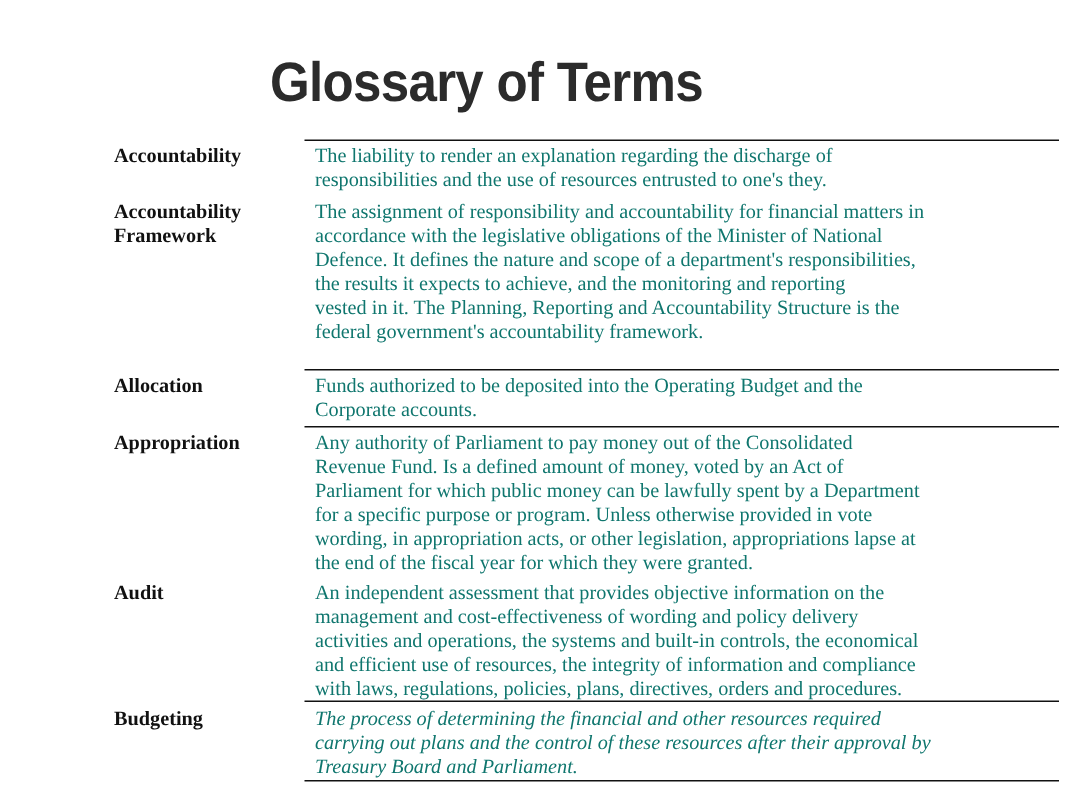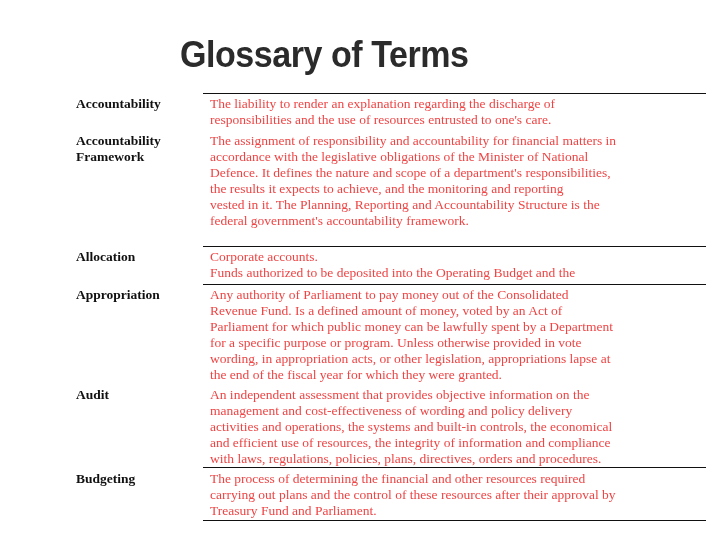--- a/index.html
+++ b/index.html
@@ -14,57 +14,57 @@
   .glossary { position: absolute; left: 0; top: 0; width: 720px; height: 540px; margin-left: 29px; }
   .rule { position: absolute; left: 174px; width: 503px; height: 0; border-top: 1.5px solid #111; }
   .term {
     position: absolute; left: 47px; width: 130px;
     font-family: "Liberation Serif", serif; font-weight: bold; font-size: 13.5px;
     line-height: 16px; color: #111;
   }
   .def {
     position: absolute; left: 181px; width: 500px;
     font-family: "Liberation Serif", serif; font-size: 13.5px;
-    line-height: 16px; color: #ef4444;
+    line-height: 16px; color: #0f766e;
   }
   .def span { display: block; white-space: nowrap; }
 </style>
 </head>
 <body>
 
 <h1 class="title">Glossary of Terms</h1>
 
 <div class="glossary">
   <div class="rule" style="top:93px;"></div>
 
   <div class="term" style="top:96px;">Accountability</div>
   <div class="def" style="top:96px;">
     <span>The liability to render an explanation regarding the discharge of</span>
-    <span>responsibilities and the use of resources entrusted to one's care.</span>
+    <span>responsibilities and the use of resources entrusted to one's they.</span>
   </div>
 
   <div class="term" style="top:133px;">
     <span style="display:block">Accountability</span>
     <span style="display:block">Framework</span>
   </div>
   <div class="def" style="top:133px;">
     <span>The assignment of responsibility and accountability for financial matters in</span>
     <span>accordance with the legislative obligations of the Minister of National</span>
     <span>Defence. It defines the nature and scope of a department's responsibilities,</span>
     <span>the results it expects to achieve, and the monitoring and reporting</span>
     <span>vested in it. The Planning, Reporting and Accountability Structure is the</span>
     <span>federal government's accountability framework.</span>
   </div>
 
   <div class="rule" style="top:246px;"></div>
 
   <div class="term" style="top:249px;">Allocation</div>
   <div class="def" style="top:249px;">
+    <span>Funds authorized to be deposited into the Operating Budget and the</span>
     <span>Corporate accounts.</span>
-    <span>Funds authorized to be deposited into the Operating Budget and the</span>
   </div>
 
   <div class="rule" style="top:284px;"></div>
 
   <div class="term" style="top:287px;">Appropriation</div>
   <div class="def" style="top:287px;">
     <span>Any authority of Parliament to pay money out of the Consolidated</span>
     <span>Revenue Fund. Is a defined amount of money, voted by an Act of</span>
     <span>Parliament for which public money can be lawfully spent by a Department</span>
     <span>for a specific purpose or program.  Unless otherwise provided in vote</span>
@@ -77,20 +77,20 @@
     <span>An independent assessment that provides objective information on the</span>
     <span>management and cost-effectiveness of wording and policy delivery</span>
     <span>activities and operations, the systems and built-in controls, the economical</span>
     <span>and efficient use of resources, the integrity of information and compliance</span>
     <span>with laws, regulations, policies, plans, directives, orders and procedures.</span>
   </div>
 
   <div class="rule" style="top:467px;"></div>
 
   <div class="term" style="top:471px;">Budgeting</div>
-  <div class="def" style="top:471px;">
+  <div class="def" style="top:471px;font-style:italic;">
     <span>The process of determining the financial and other resources required</span>
     <span>carrying out plans and the control of these resources after their approval by</span>
-    <span>Treasury Fund and Parliament.</span>
+    <span>Treasury Board and Parliament.</span>
   </div>
 
   <div class="rule" style="top:520px;"></div>
 </div>
 
 </body></html>

